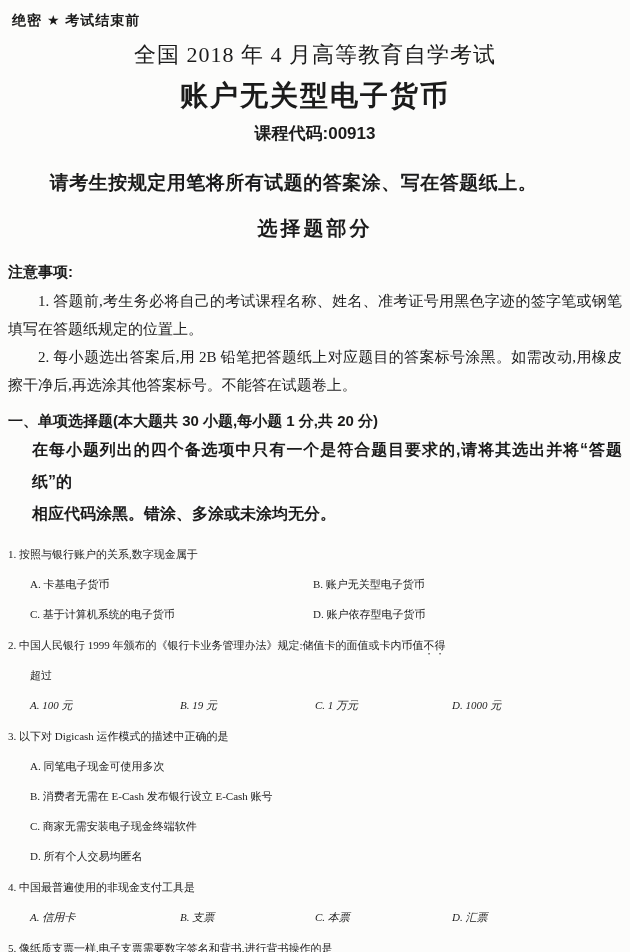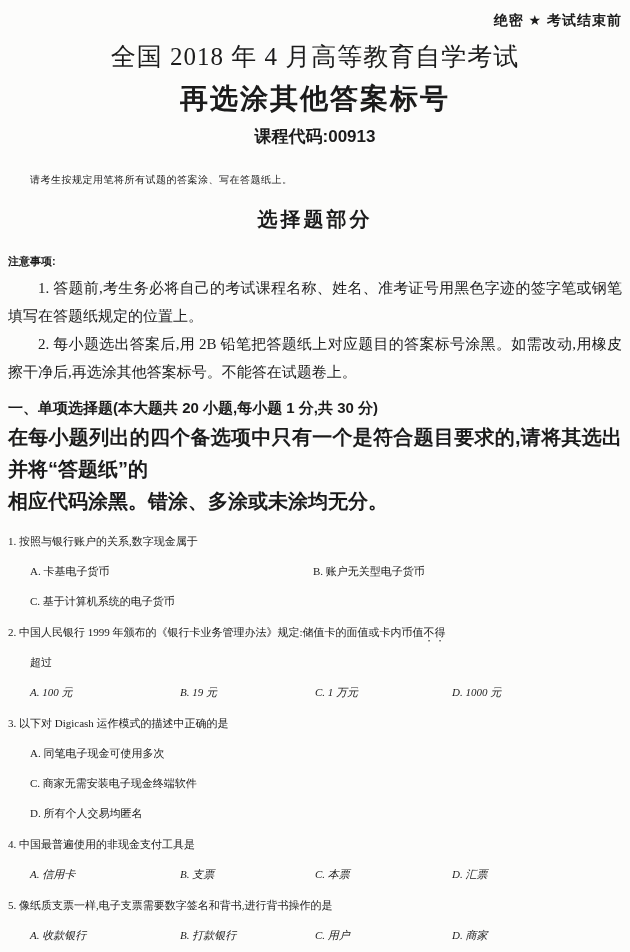--- a/index.html
+++ b/index.html
@@ -8,34 +8,34 @@
     width: 630px; height: 952px;
     background: #fcfcfb;
     color: #1b1b1b;
     font-family: "Liberation Serif", "DejaVu Serif", serif;
     padding: 10px 8px 6px 8px;
     overflow: hidden;
   }
   .sans  { font-family: "Liberation Sans", "DejaVu Sans", sans-serif; }
   .serif { font-family: "Liberation Serif", "DejaVu Serif", serif; }
 
-  .classification { font-size: 14px; font-weight: bold; margin: 2px 0 10px 4px; letter-spacing: 1px; text-align: right; }
-  .exam-session  { font-size: 25px; text-align: center; margin-bottom: 7px; letter-spacing: 1px; }
+  .classification { font-size: 14px; font-weight: bold; margin: 2px 0 10px 4px; letter-spacing: 1px; }
+  .exam-session  { font-size: 22px; text-align: center; margin-bottom: 7px; letter-spacing: 1px; }
   .paper-title   { font-size: 28px; font-weight: bold; text-align: center; margin-bottom: 7px; letter-spacing: 2px; }
   .course-code   { font-size: 17px; font-weight: bold; text-align: center; margin-bottom: 25px; }
 
-  .notice { font-size: 10px; font-weight: normal; text-indent: 2.2em; margin-bottom: 19px; letter-spacing: 0.5px; }
+  .notice { font-size: 19px; font-weight: bold; text-indent: 2.2em; margin-bottom: 19px; letter-spacing: 0.5px; }
 
   .section-title { font-size: 20px; font-weight: bold; text-align: center; margin-bottom: 21px; letter-spacing: 3px; }
 
-  .notes-title { font-size: 11px; font-weight: bold; margin-bottom: 5px; }
+  .notes-title { font-size: 15px; font-weight: bold; margin-bottom: 5px; }
   .note { font-size: 15px; line-height: 28px; text-indent: 2em; text-align: justify; }
 
   .part-title { font-size: 15px; font-weight: bold; margin: 13px 0 3px 0; }
-  .part-instr { font-size: 20px; font-weight: bold; line-height: 32px; text-align: justify; }
+  .part-instr { font-size: 16px; font-weight: bold; line-height: 32px; margin-left: 24px; text-align: justify; }
 
   .questions { margin-top: 9px; font-size: 11px; }
   .question  { margin-bottom: 1px; }
   .stem      { line-height: 30px; }
   .stem-cont { line-height: 30px; margin-left: 22px; }
 
   .opts-2col { display: grid; grid-template-columns: 283px 1fr; margin-left: 22px; }
   .opts-4col { display: grid; grid-template-columns: 150px 135px 137px 1fr; margin-left: 22px; font-style: italic; }
   .opts-list { margin-left: 22px; }
   .opt { line-height: 30px; }
@@ -48,63 +48,65 @@
   }
 </style>
 </head>
 <body>
 
 <div>
 
   <div class="classification sans">绝密 ★ 考试结束前</div>
 
   <div class="exam-session serif">全国 2018 年 4 月高等教育自学考试</div>
-  <div class="paper-title sans">再选涂其他答案标号</div>
+  <div class="paper-title sans">账户无关型电子货币</div>
   <div class="course-code sans">课程代码:00913</div>
 
   <div class="notice sans">请考生按规定用笔将所有试题的答案涂、写在答题纸上。</div>
 
   <div class="section-title sans">选择题部分</div>
 
   <div class="notes-title sans">注意事项:</div>
   <p class="note serif">1. 答题前,考生务必将自己的考试课程名称、姓名、准考证号用黑色字迹的签字笔或钢笔填写在答题纸规定的位置上。</p>
   <p class="note serif">2. 每小题选出答案后,用 2B 铅笔把答题纸上对应题目的答案标号涂黑。如需改动,用橡皮擦干净后,再选涂其他答案标号。不能答在试题卷上。</p>
 
-  <div class="part-title sans">一、单项选择题(本大题共 20 小题,每小题 1 分,共 30 分)</div>
+  <div class="part-title sans">一、单项选择题(本大题共 30 小题,每小题 1 分,共 20 分)</div>
   <div class="part-instr sans">
     <div>在每小题列出的四个备选项中只有一个是符合题目要求的,请将其选出并将“答题纸”的</div>
     <div>相应代码涂黑。错涂、多涂或未涂均无分。</div>
   </div>
 
   <div class="questions serif">
 
     <div class="question">
       <div class="stem">1. 按照与银行账户的关系,数字现金属于</div>
       <div class="opts-2col">
         <span class="opt">A. 卡基电子货币</span>
         <span class="opt">B. 账户无关型电子货币</span>
         <span class="opt">C. 基于计算机系统的电子货币</span>
+        <span class="opt">D. 账户依存型电子货币</span>
       </div>
     </div>
 
     <div class="question">
       <div class="stem"><span>2. 中国人民银行 1999 年颁布的《银行卡业务管理办法》规定:储值卡的面值或卡内币值</span><span class="emph">不得</span></div>
       <div class="stem-cont">超过</div>
       <div class="opts-4col">
         <span class="opt">A. 100 元</span>
         <span class="opt">B. 19 元</span>
         <span class="opt">C. 1 万元</span>
         <span class="opt">D. 1000 元</span>
       </div>
     </div>
 
     <div class="question">
       <div class="stem">3. 以下对 Digicash 运作模式的描述中正确的是</div>
       <div class="opts-list">
         <div class="opt">A. 同笔电子现金可使用多次</div>
+        <div class="opt">B. 消费者无需在 E-Cash 发布银行设立 E-Cash 账号</div>
         <div class="opt">C. 商家无需安装电子现金终端软件</div>
         <div class="opt">D. 所有个人交易均匿名</div>
       </div>
     </div>
 
     <div class="question">
       <div class="stem">4. 中国最普遍使用的非现金支付工具是</div>
       <div class="opts-4col">
         <span class="opt">A. 信用卡</span>
         <span class="opt">B. 支票</span>

